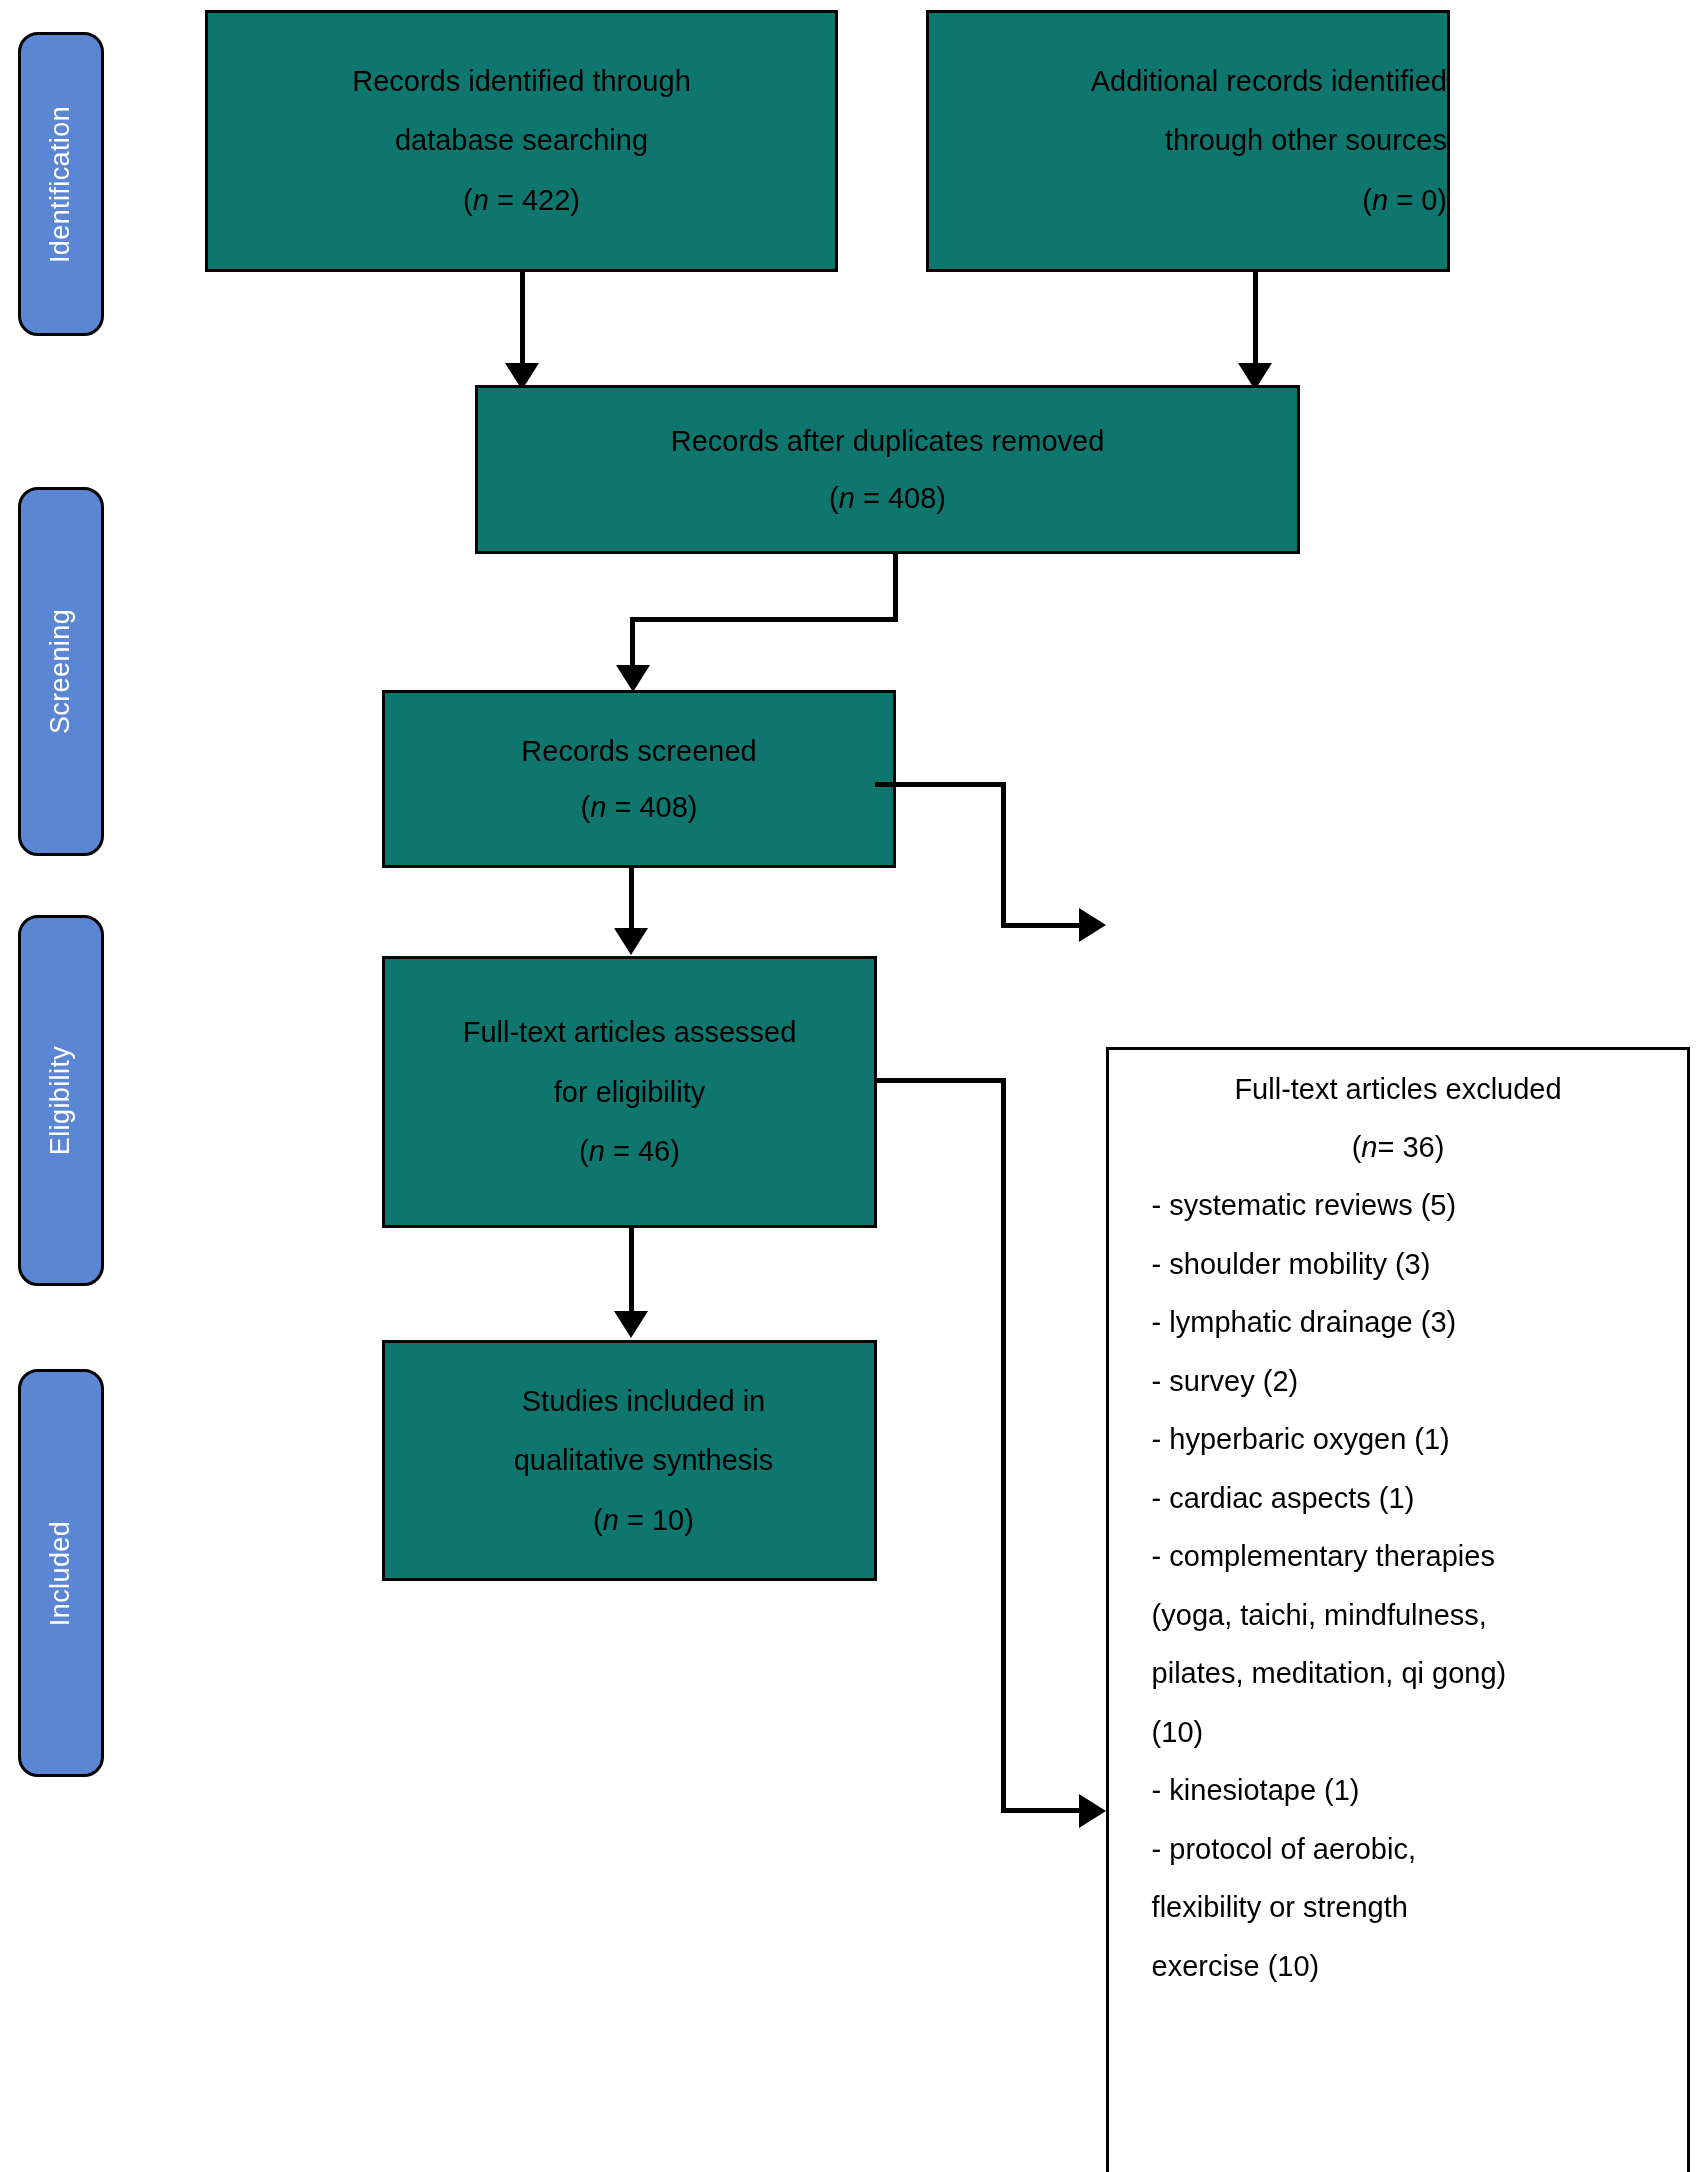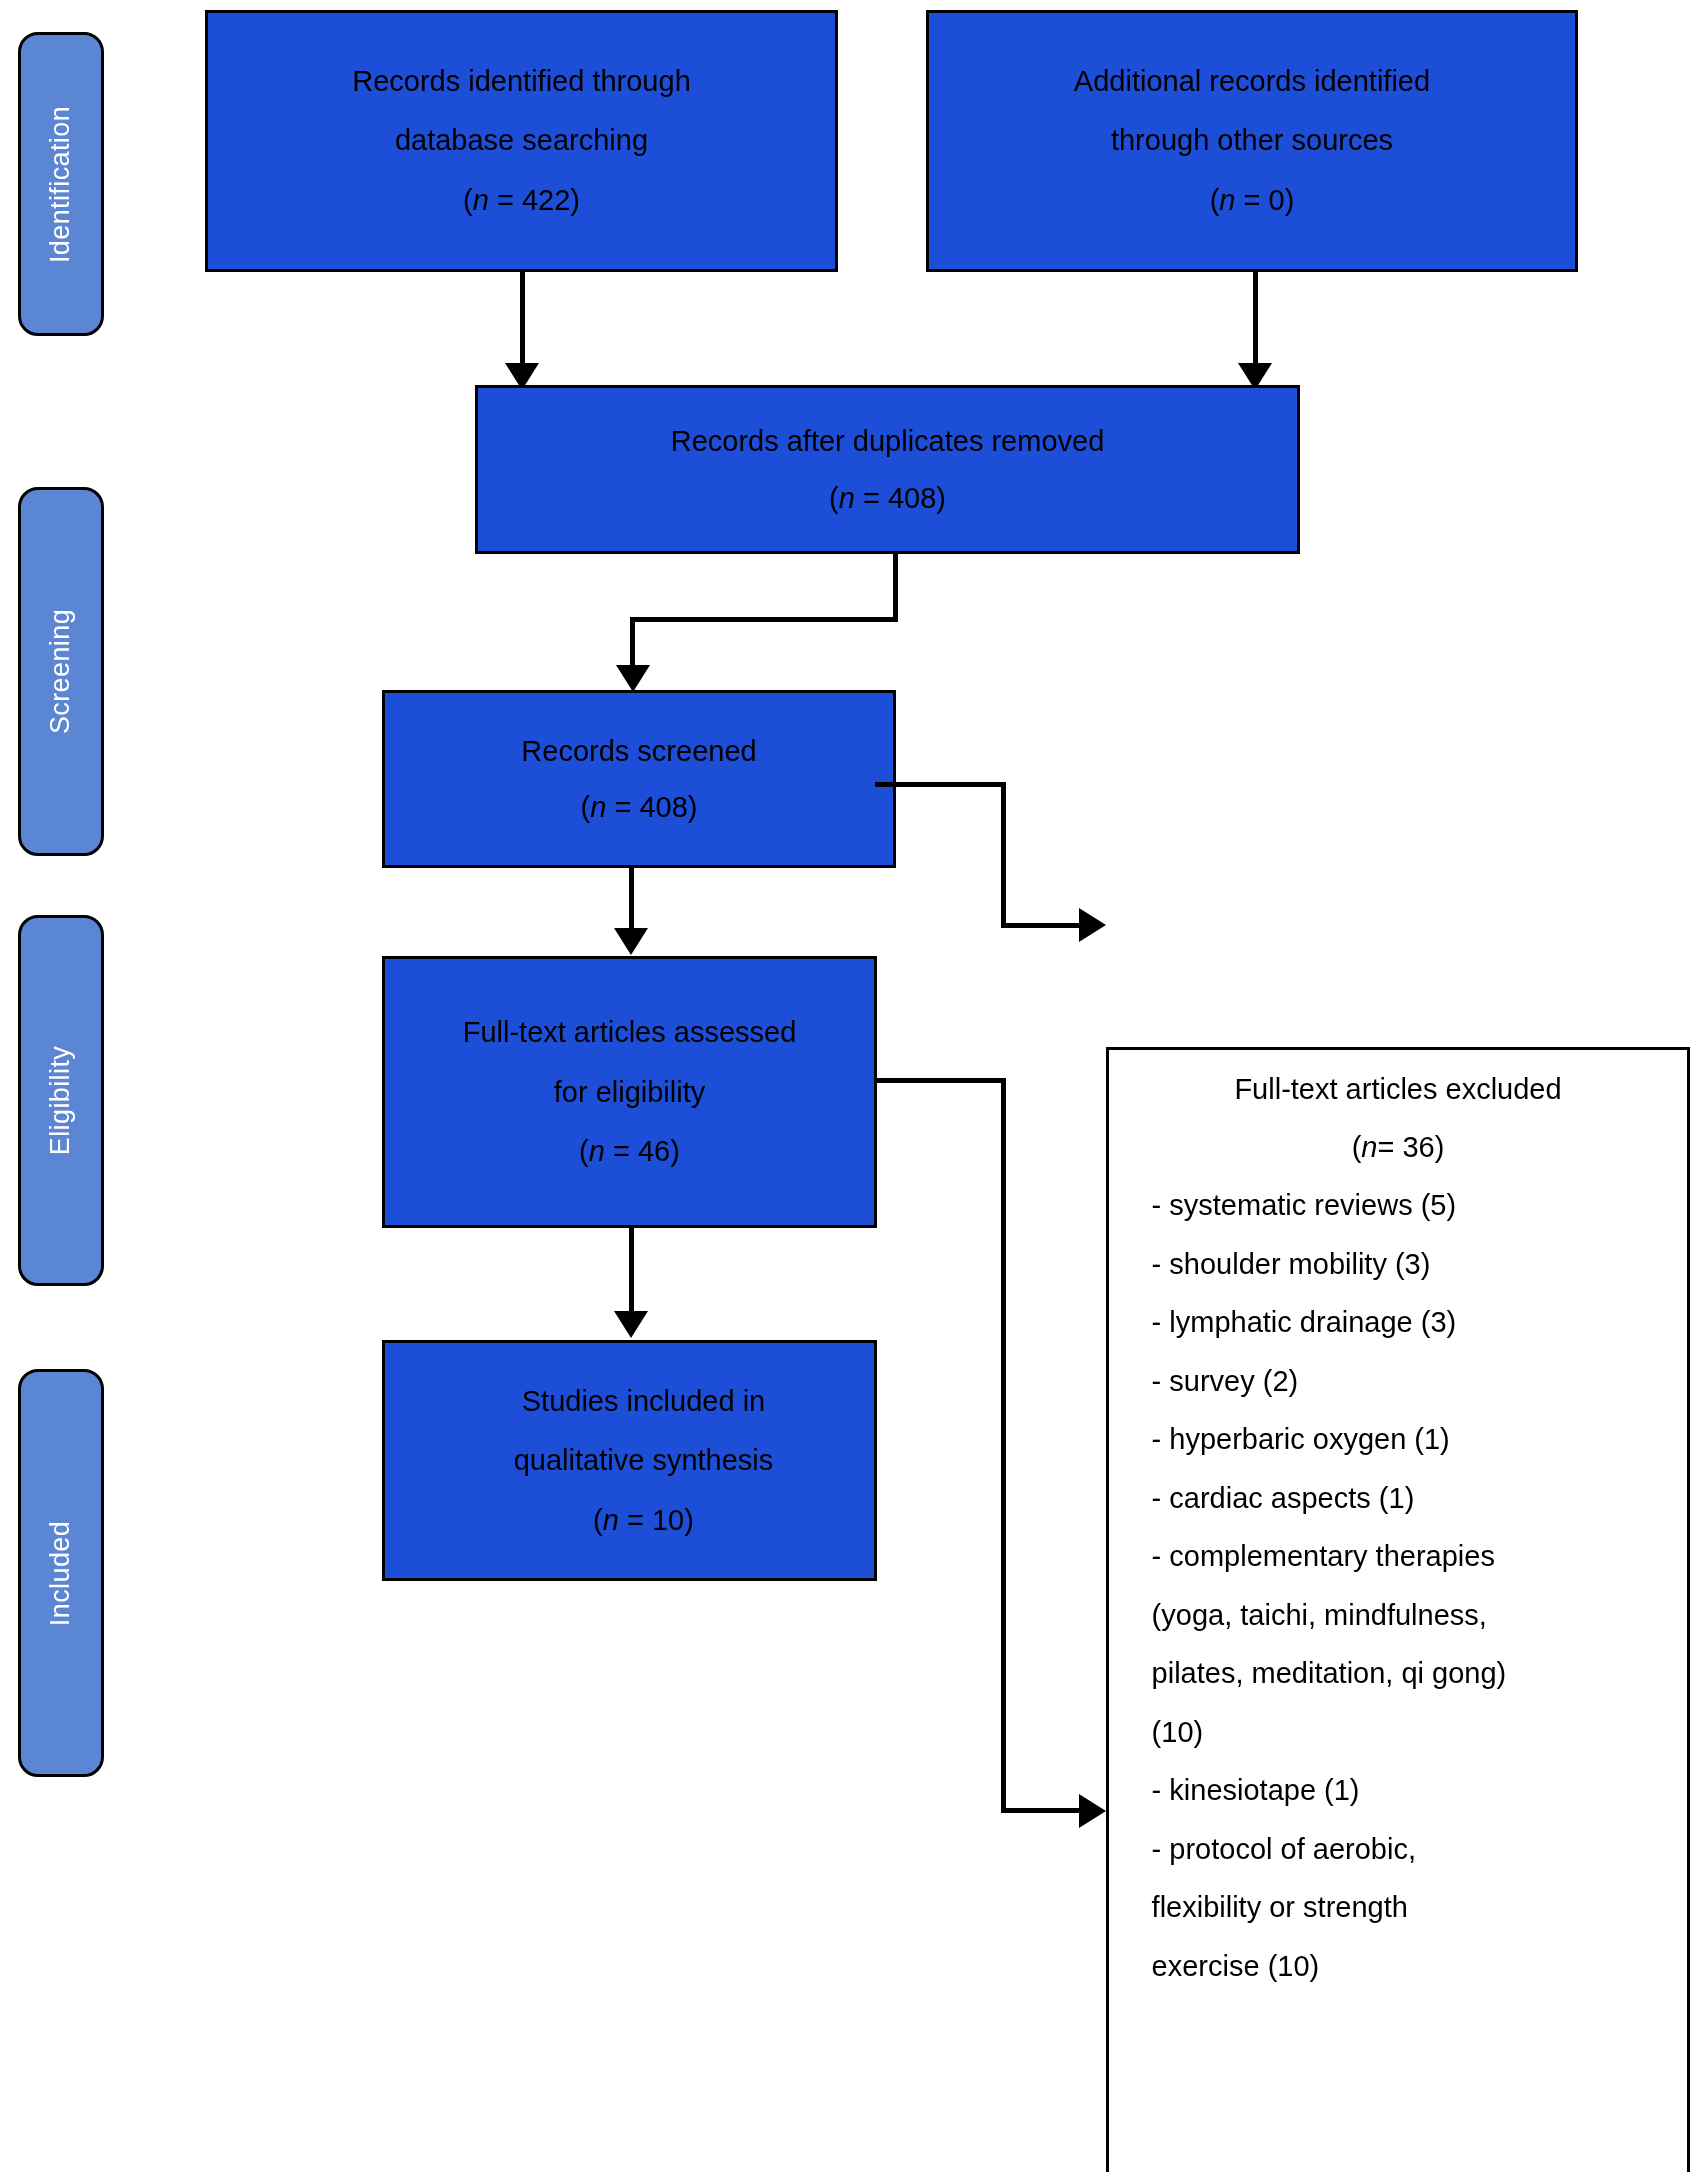--- a/index.html
+++ b/index.html
@@ -20,21 +20,21 @@
     font-size:27px;
     letter-spacing:0.4px;
     white-space:nowrap;
     transform:rotate(-90deg);
     transform-origin:center center;
   }
 
   
   .fbox{
     position:absolute;
-    background:#1d4ed8;
+    background:#0f766e;
     border:3.9px solid #000;
     box-sizing:border-box;
     display:flex;
     flex-direction:column;
     align-items:center;
     justify-content:center;
   }
   .fbox .ln{
     font-size:29px;
     color:#000;
@@ -105,21 +105,21 @@
   <div class="stage-bar" style="left:18px;top:1369px;width:86px;height:408px;">
     <span class="stage-text">Included</span>
   </div>
 
   <div class="fbox" style="left:205px;top:9.6px;width:633px;height:262px;">
     <div class="ln">Records identified through</div>
     <div class="ln">database searching</div>
     <div class="ln"><span>(</span><span class="ital">n</span><span> = 422)</span></div>
   </div>
 
-  <div class="fbox" style="left:926px;top:9.6px;width:652px;height:262px;">
+  <div class="fbox" style="left:926px;top:9.6px;width:524px;height:262px;align-items:flex-end;">
     <div class="ln">Additional records identified</div>
     <div class="ln">through other sources</div>
     <div class="ln"><span>(</span><span class="ital">n</span><span> = 0)</span></div>
   </div>
 
   <div class="vline" style="left:520px;top:272px;height:95px;"></div>
   <div class="arrow-down" style="left:505px;top:363px;"></div>
 
   <div class="vline" style="left:1253px;top:272px;height:95px;"></div>
   <div class="arrow-down" style="left:1238px;top:363px;"></div>

